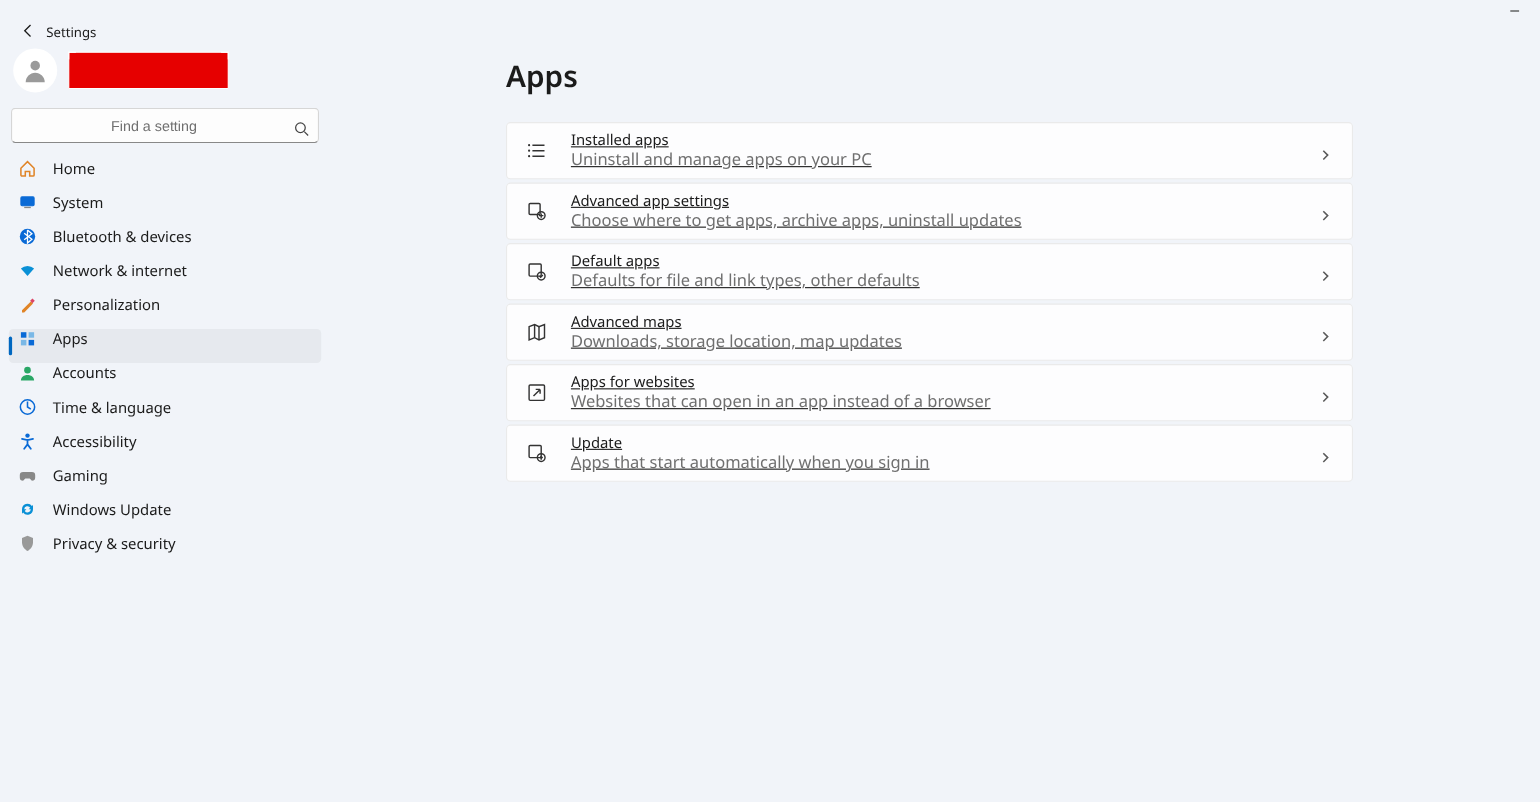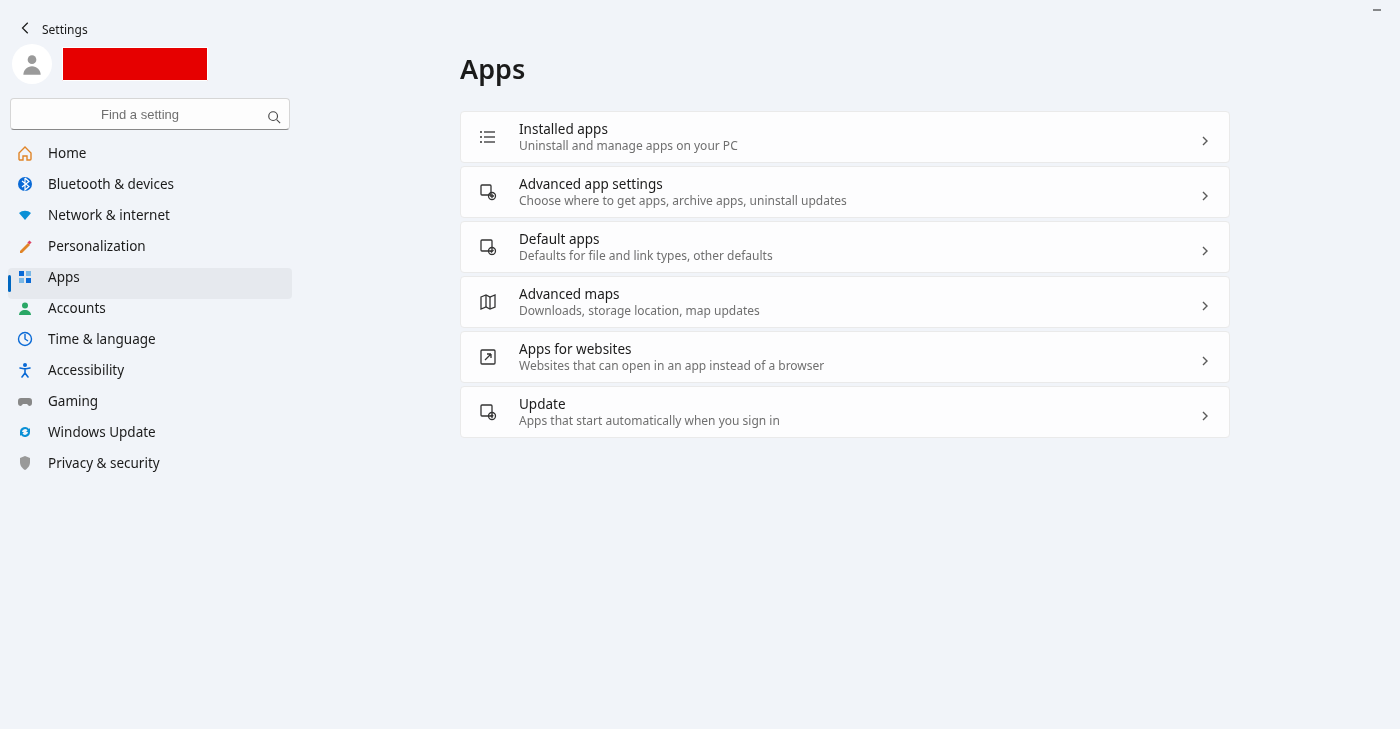--- a/index.html
+++ b/index.html
@@ -177,23 +177,23 @@
     padding: 0 16px;
     cursor: pointer;
   }
   .card-icon {
     width: 22px; height: 22px;
     display: flex; align-items:center; justify-content:center;
     color: #1b1b1b;
     margin-right: 20px;
   }
   .card-icon svg { width: 20px; height: 20px; stroke:#333; stroke-width:1.3; fill:none; }
-  .card-text { flex: 1; display: flex; flex-direction: column; line-height: 1.25; }
+  .card-text { flex: 1; display: flex; flex-direction: column; line-height: 1.25; text-decoration: underline; }
   .card-title { font-size: 13.5px; color:#1b1b1b; }
-  .card-sub { font-size: 12px; color:#6f6f6f; }
+  .card-sub { font-size: 15px; color:#6f6f6f; }
   .chev { width: 14px; height:14px; color:#5a5a5a; }
   .chev svg { width: 12px; height: 12px; }
 
 </style>
 </head>
 <body>
 
 <div class="title-row">
   <div class="back-btn">
     <svg viewBox="0 0 16 16">
@@ -239,20 +239,29 @@
 
       <div class="nav-item">
         <span class="nav-icon">
           <svg viewBox="0 0 16 16">
               <path d="M2 8l6-6 6 6v6a1 1 0 0 1-1 1h-3v-4H6v4H3a1 1 0 0 1-1-1V8z" fill="none" stroke="#e08427" stroke-width="1.4"></path>
             </svg>
         </span>
         <span>Home</span>
       </div>
 
+      <div class="nav-item">
+        <span class="nav-icon">
+          <svg viewBox="0 0 16 16">
+              <rect x="2" y="3" width="12" height="8" rx="1" fill="#0a6ad6" stroke="#0a6ad6"></rect>
+              <rect x="5" y="12" width="6" height="1.2" fill="#888"></rect>
+            </svg>
+        </span>
+        <span>System</span>
+      </div>
 
       <div class="nav-item">
         <span class="nav-icon">
           <svg viewBox="0 0 16 16">
               <circle cx="8" cy="8" r="7" fill="#0a6ad6"></circle>
               <path d="M8 2v12l4-3.5L5 5m0 6 7-5.5L8 2" fill="none" stroke="#fff" stroke-width="1.2"></path>
             </svg>
         </span>
         <span>Bluetooth &amp; devices</span>
       </div>

